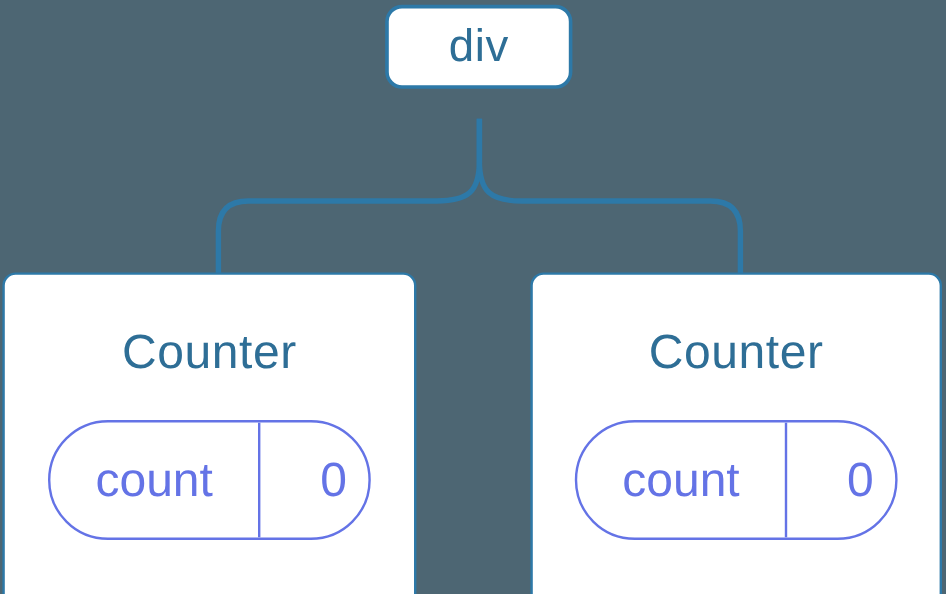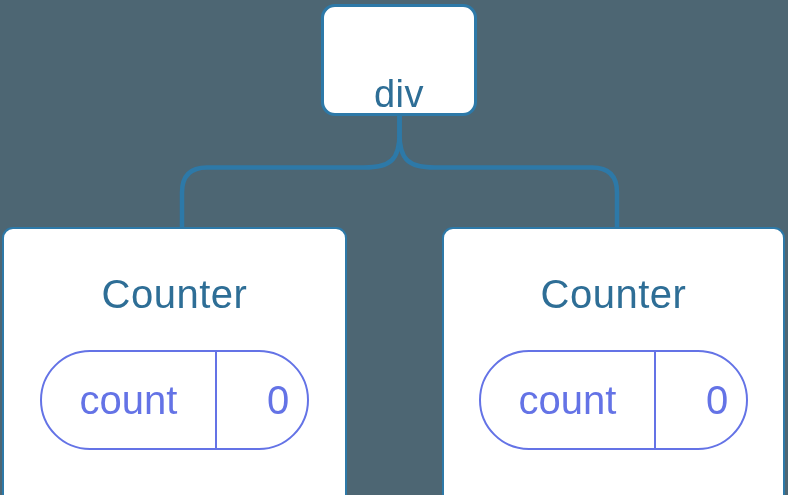--- a/index.html
+++ b/index.html
@@ -24,26 +24,26 @@
   }
   .connectors {
     position: absolute;
     left: 0; top: 0;
     width: 788px; height: 495px;
     pointer-events: none;
   }
   .root-node {
     position: absolute;
     left: 321px; top: 4px;
-    width: 156px; height: 112px;
+    width: 156px; height: 70px;
     background: var(--card_bg);
     border: 3px solid var(--steel);
     border-radius: 14px;
     display: flex;
-    align-items: flex-end;
+    align-items: center;
     justify-content: center;
   }
   .root-node .node-label {
     font-size: 38px;
     line-height: 1;
     color: var(--text_blue);
     font-weight: 500;
     letter-spacing: 0.5px;
   }
   .counter-card {

